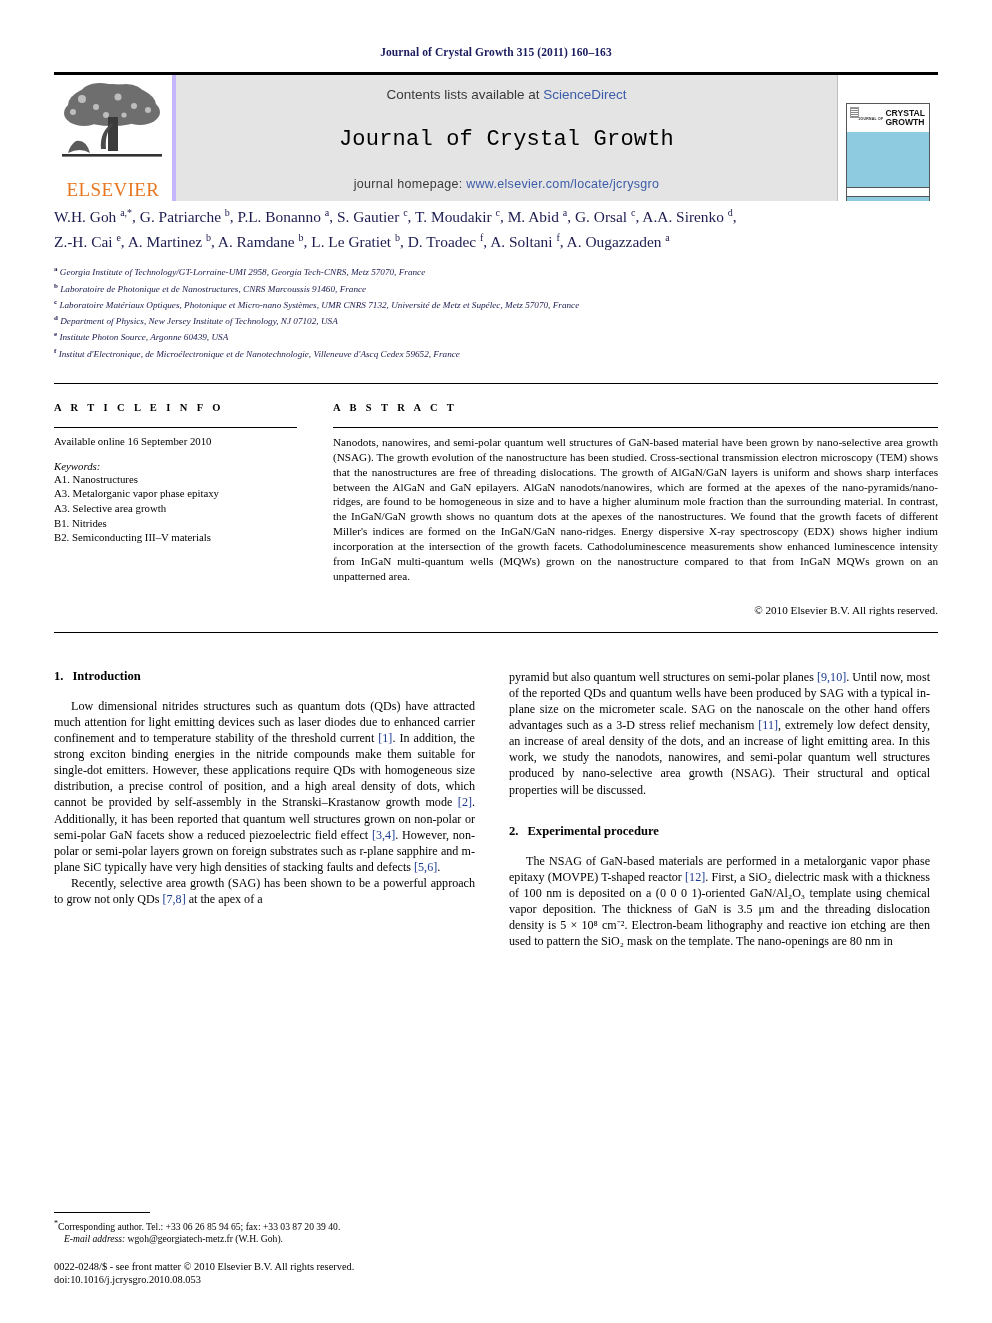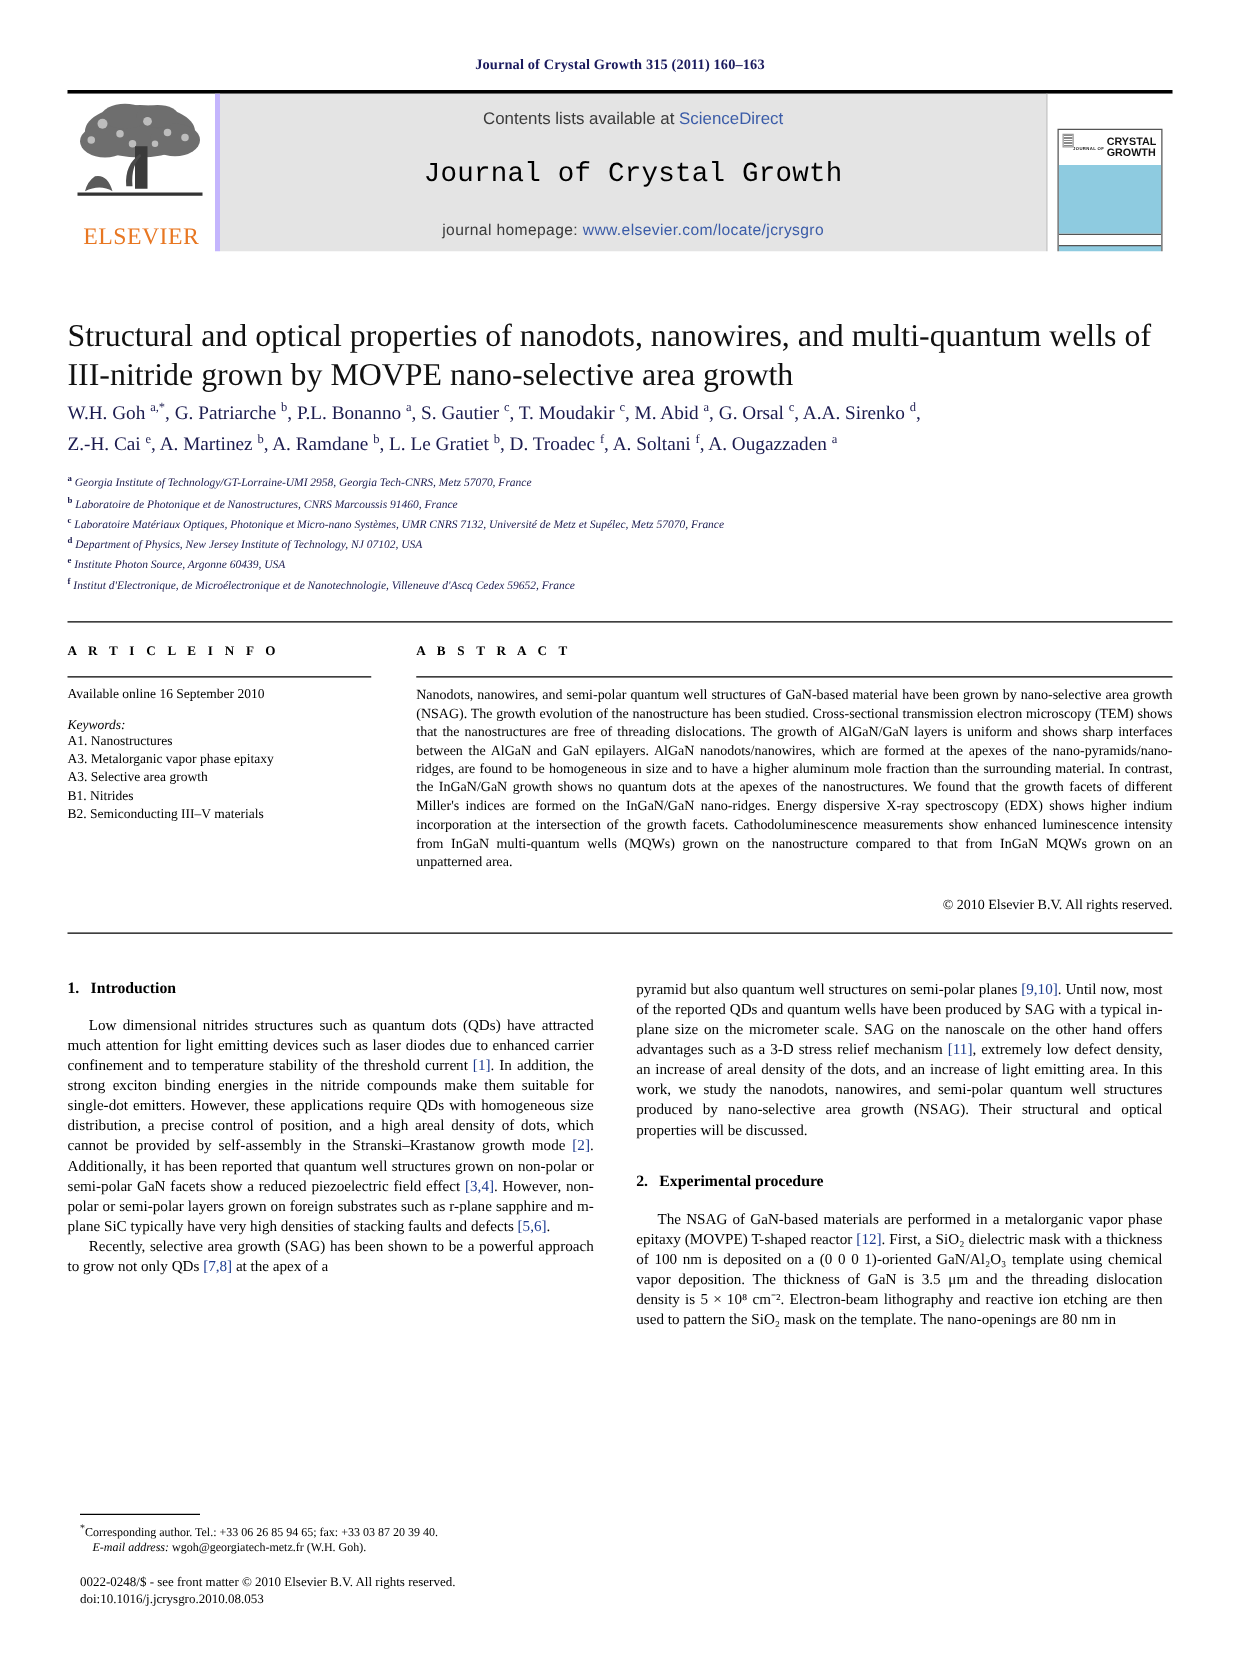--- a/index.html
+++ b/index.html
@@ -265,21 +265,21 @@
     margin: 0 0 0 0;
     text-indent: 17px;
   }
   p.body + p.body { margin-top: 0; }
   .ref { color: #1b3a8f; }
   .h2.spaced { margin-top: 26px; }
 
   
   .footnote-area {
     position: absolute;
-    left: 64px;
+    left: 54px;
     bottom: 36px;
     width: 421px;
   }
   .fn-rule {
     border-top: 1px solid #000;
     width: 96px;
     margin-bottom: 5px;
   }
   .fn {
     font-family: "Liberation Serif", serif;
@@ -353,21 +353,20 @@
         </div>
         <div class="cover-band"></div>
         <div class="cover-gap"></div>
         <div class="cover-band2"></div>
       </div>
     </div>
   </div>
 
   <div class="content">
 
-    <div class="paper-title">Structural and optical properties of nanodots, nanowires, and multi-quantum wells of III-nitride grown by MOVPE nano-selective area growth</div>
 
     <div class="authors">
       <div>W.H. Goh <sup>a,</sup><sup>*</sup>, G. Patriarche <sup>b</sup>, P.L. Bonanno <sup>a</sup>, S. Gautier <sup>c</sup>, T. Moudakir <sup>c</sup>, M. Abid <sup>a</sup>, G. Orsal <sup>c</sup>, A.A. Sirenko <sup>d</sup>,</div>
       <div>Z.-H. Cai <sup>e</sup>, A. Martinez <sup>b</sup>, A. Ramdane <sup>b</sup>, L. Le Gratiet <sup>b</sup>, D. Troadec <sup>f</sup>, A. Soltani <sup>f</sup>, A. Ougazzaden <sup>a</sup></div>
     </div>
 
     <div class="affils">
       <div><sup>a</sup> <span>Georgia Institute of Technology/GT-Lorraine-UMI 2958, Georgia Tech-CNRS, Metz 57070, France</span></div>
       <div><sup>b</sup> <span>Laboratoire de Photonique et de Nanostructures, CNRS Marcoussis 91460, France</span></div>
       <div><sup>c</sup> <span>Laboratoire Matériaux Optiques, Photonique et Micro-nano Systèmes, UMR CNRS 7132, Université de Metz et Supélec, Metz 57070, France</span></div>

